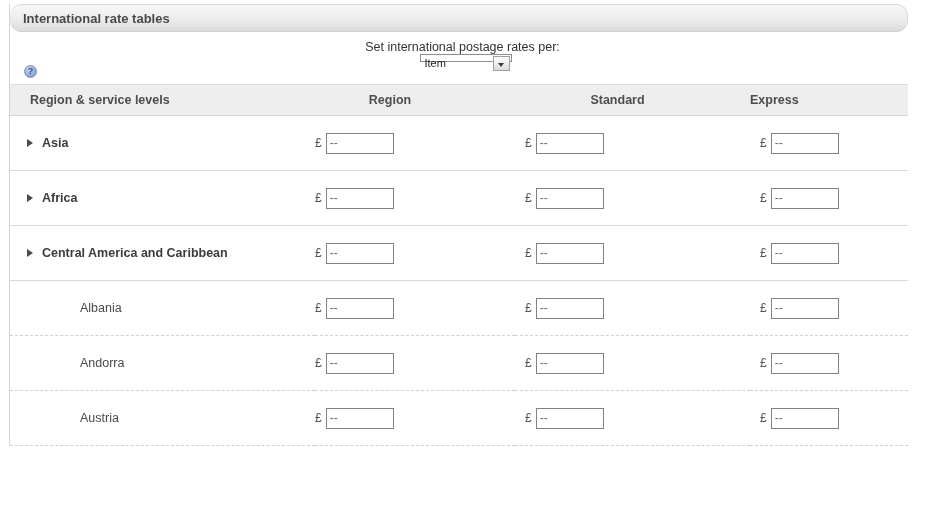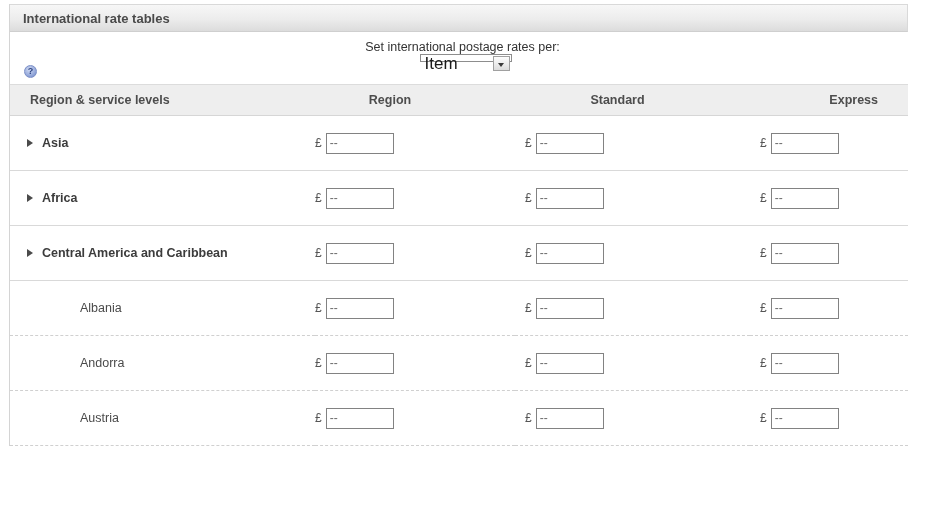--- a/index.html
+++ b/index.html
@@ -39,20 +39,21 @@
     line-height: 28px;
     background: linear-gradient(to bottom, #f7f7f7 0%, #ececec 55%, #dcdcdc 100%);
     border-top: 1px solid #d9d9d9;
     border-right: 1px solid #d9d9d9;
     border-bottom: 1px solid #cfcfcf;
     padding-left: 13px;
     font-size: 13px;
     font-weight: bold;
     color: #4a4a4a;
     box-sizing: border-box;
+    border-radius: 12px;
   }
 
   
   .intro {
     padding: 8px 0 6px 13px;
     background: #ffffff;
   }
   .intro-row {
     display: flex;
     align-items: center;
@@ -73,21 +74,21 @@
     height: 19px;
     border: 1px solid #8d8d8d;
     background: #ffffff;
     box-sizing: border-box;
   }
   .select-value {
     position: absolute;
     left: 4px;
     top: 0;
     line-height: 17px;
-    font-size: 17px;
+    font-size: 11px;
     color: #1a1a1a;
   }
   .select-btn {
     position: absolute;
     right: 1px;
     top: 1px;
     width: 17px;
     height: 15px;
     background: linear-gradient(to bottom, #fdfdfd 0%, #ededed 50%, #dcdcdc 100%);
     border: 1px solid #a0a0a0;
@@ -148,21 +149,21 @@
     border-bottom: 1px solid #d6d6d6;
     height: 30px;
     font-size: 12.5px;
     font-weight: bold;
     color: #4d4d4d;
     padding: 0;
   }
   th.h-region { text-align: left; padding-left: 20px; }
   th.h-econ   { text-align: center; padding-right: 50px; }
   th.h-std    { text-align: center; padding-right: 30px; }
-  th.h-exp    { text-align: right; padding-right: 30px; }
+  th.h-exp    { text-align: left; padding-right: 30px; }
 
   tbody td {
     padding: 0;
     vertical-align: middle;
     background: #ffffff;
   }
 
   tr.region-row > td { height: 54px; border-bottom: 1px solid #d9d9d9; }
   tr.country-row > td { height: 54px; border-bottom: 1px dashed #d0d0d0; }
   tr.country-row.first > td { border-top: 1px dashed #d0d0d0; }

